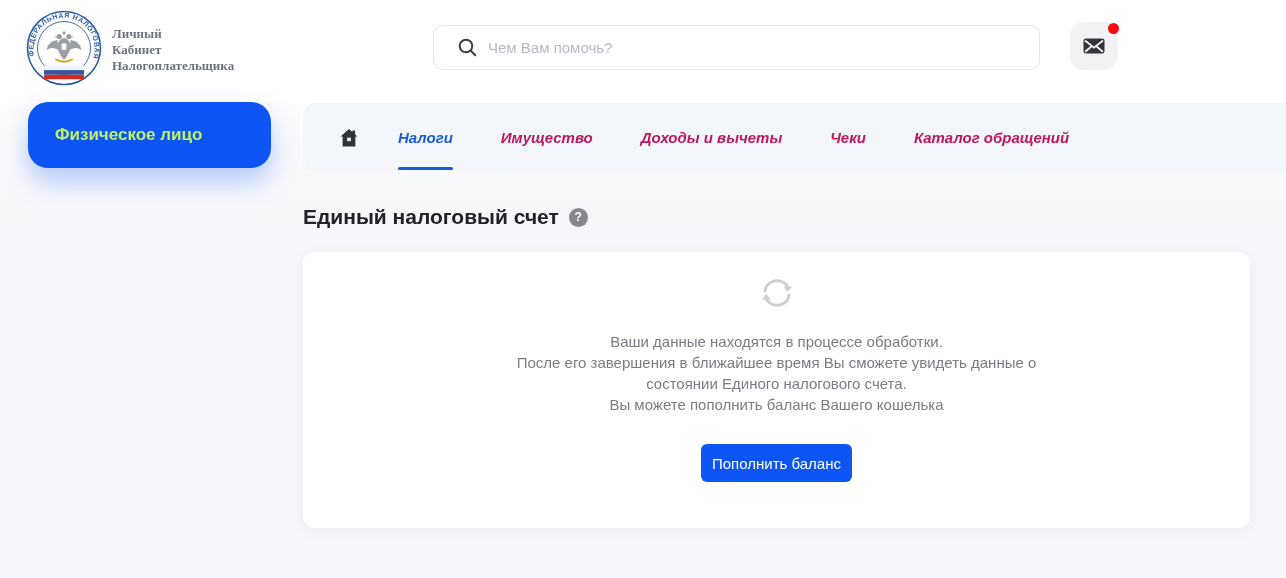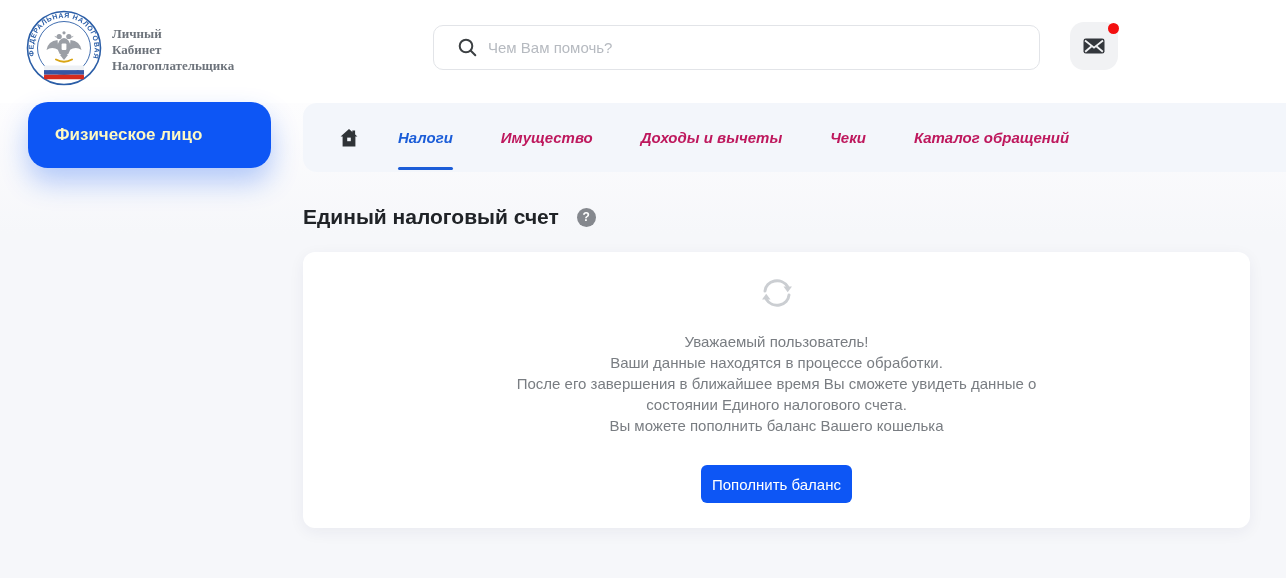--- a/index.html
+++ b/index.html
@@ -23,36 +23,36 @@
   .mail-btn { position:absolute; left:1070px; top:22px; width:48px; height:48px; border-radius:14px;
     background:#f1f2f4; display:flex; align-items:center; justify-content:center; cursor:pointer; }
   .mail-dot { position:absolute; top:1px; right:-1px; width:11px; height:11px; border-radius:50%; background:#f30f0f; }
 
   
   .content-bg { position:absolute; left:0; top:103px; right:0; bottom:0;
     background:linear-gradient(180deg,#fdfdfe 0px,#f6f7fa 130px); }
 
   
   .profile-btn { position:absolute; left:28px; top:102px; width:243px; height:66px; border-radius:20px;
-    background:#0d56f5; color:#fef9c3; font-size:17px; font-weight:700; display:flex; align-items:center;
+    background:#0d56f5; color:#bef264; font-size:17px; font-weight:700; display:flex; align-items:center;
     padding-left:27px; cursor:pointer; box-shadow:0 14px 28px rgba(13,86,245,.30); }
 
   
   .navbar { position:absolute; left:303px; top:103px; width:983px; height:69px; background:#f3f6fb;
     border-radius:14px 0 0 14px; display:flex; align-items:center; }
   .home-btn { margin-left:34px; display:flex; align-items:center; cursor:pointer; }
   .tabs { display:flex; height:100%; margin-left:37px; gap:48px;font-style:italic; }
   .tab { position:relative; display:flex; align-items:center; height:100%; font-size:15px; font-weight:700;
     color:#be185d; cursor:pointer; white-space:nowrap; }
   .tab.active { color:#1b5dd8; }
   .tab.active::after { content:""; position:absolute; left:0; right:0; bottom:2px; height:3px;
     background:#1b5dd8; border-radius:2px; }
 
   
-  .page-title-row { position:absolute; left:303px; top:205px; display:flex; align-items:center; gap:18px; }
+  .page-title-row { position:absolute; left:303px; top:205px; display:flex; align-items:center; gap:10px; }
   .page-title { font-size:21px; font-weight:700; color:#202327; }
   .help-badge { width:19px; height:19px; border-radius:50%; background:#85888e; color:#ffffff;
     font-size:12px; font-weight:700; display:flex; align-items:center; justify-content:center; cursor:pointer; }
 
   
   .card { position:absolute; left:303px; top:252px; width:947px; height:276px; background:#ffffff;
     border-radius:12px; box-shadow:0 4px 16px rgba(30,40,90,.06); display:flex; flex-direction:column; align-items:center; }
   .sync-icon { margin-top:24px; }
   .card-message { margin-top:21px; text-align:center; font-size:15px; color:#797d82; line-height:21px; }
   .topup-btn { margin-top:29px; height:38px; padding:0 11px; background:#0d56f5; color:#ffffff;
@@ -153,21 +153,20 @@
 
   <div class="card">
     <svg class="sync-icon" width="40" height="34" viewBox="0 0 40 34">
       <path d="M8,15 A 12,11 0 0 1 30.5,10.5" fill="none" stroke="#cbced2" stroke-width="3" stroke-linecap="round"></path>
       <polygon points="26.5,10.5 35,10.5 30.7,16.3" fill="#cbced2"></polygon>
       <path d="M32,19 A 12,11 0 0 1 9.5,23.5" fill="none" stroke="#cbced2" stroke-width="3" stroke-linecap="round"></path>
       <polygon points="5,23.5 13.5,23.5 9.2,17.7" fill="#cbced2"></polygon>
     </svg>
 
     <div class="card-message">
-      <div>Уважаемый пользователь!</div>
       <div>Ваши данные находятся в процессе обработки.</div>
       <div>После его завершения в ближайшее время Вы сможете увидеть данные о</div>
       <div>состоянии Единого налогового счета.</div>
       <div>Вы можете пополнить баланс Вашего кошелька</div>
     </div>
 
     <button class="topup-btn">Пополнить баланс</button>
   </div>
 
 </div>

